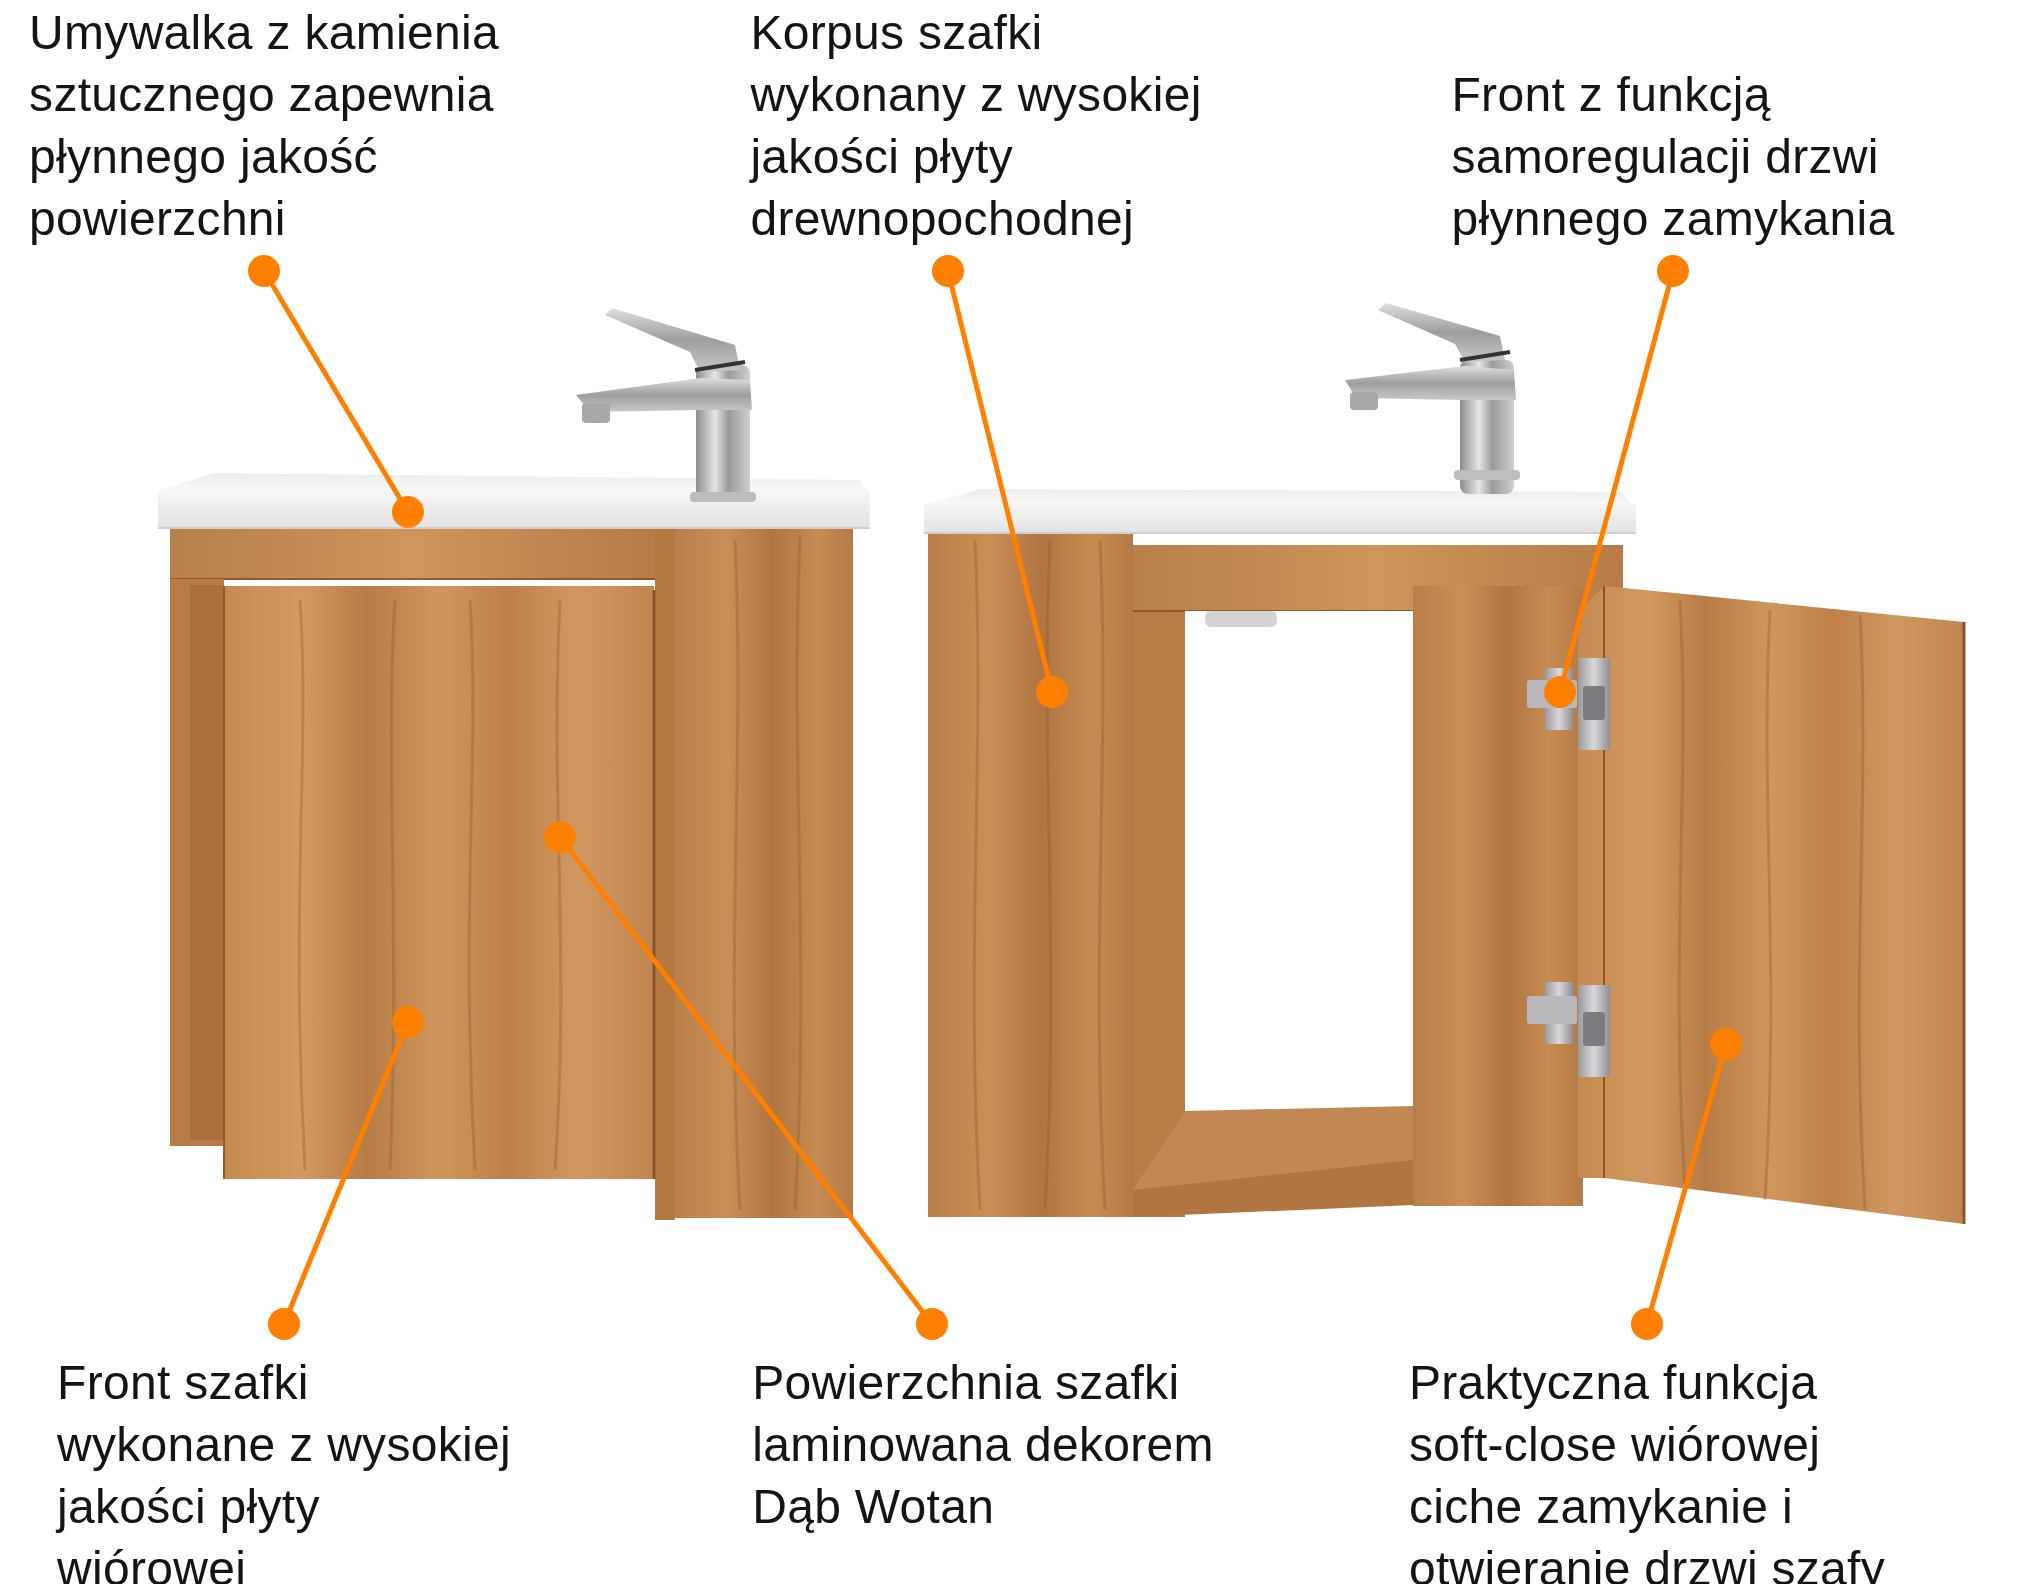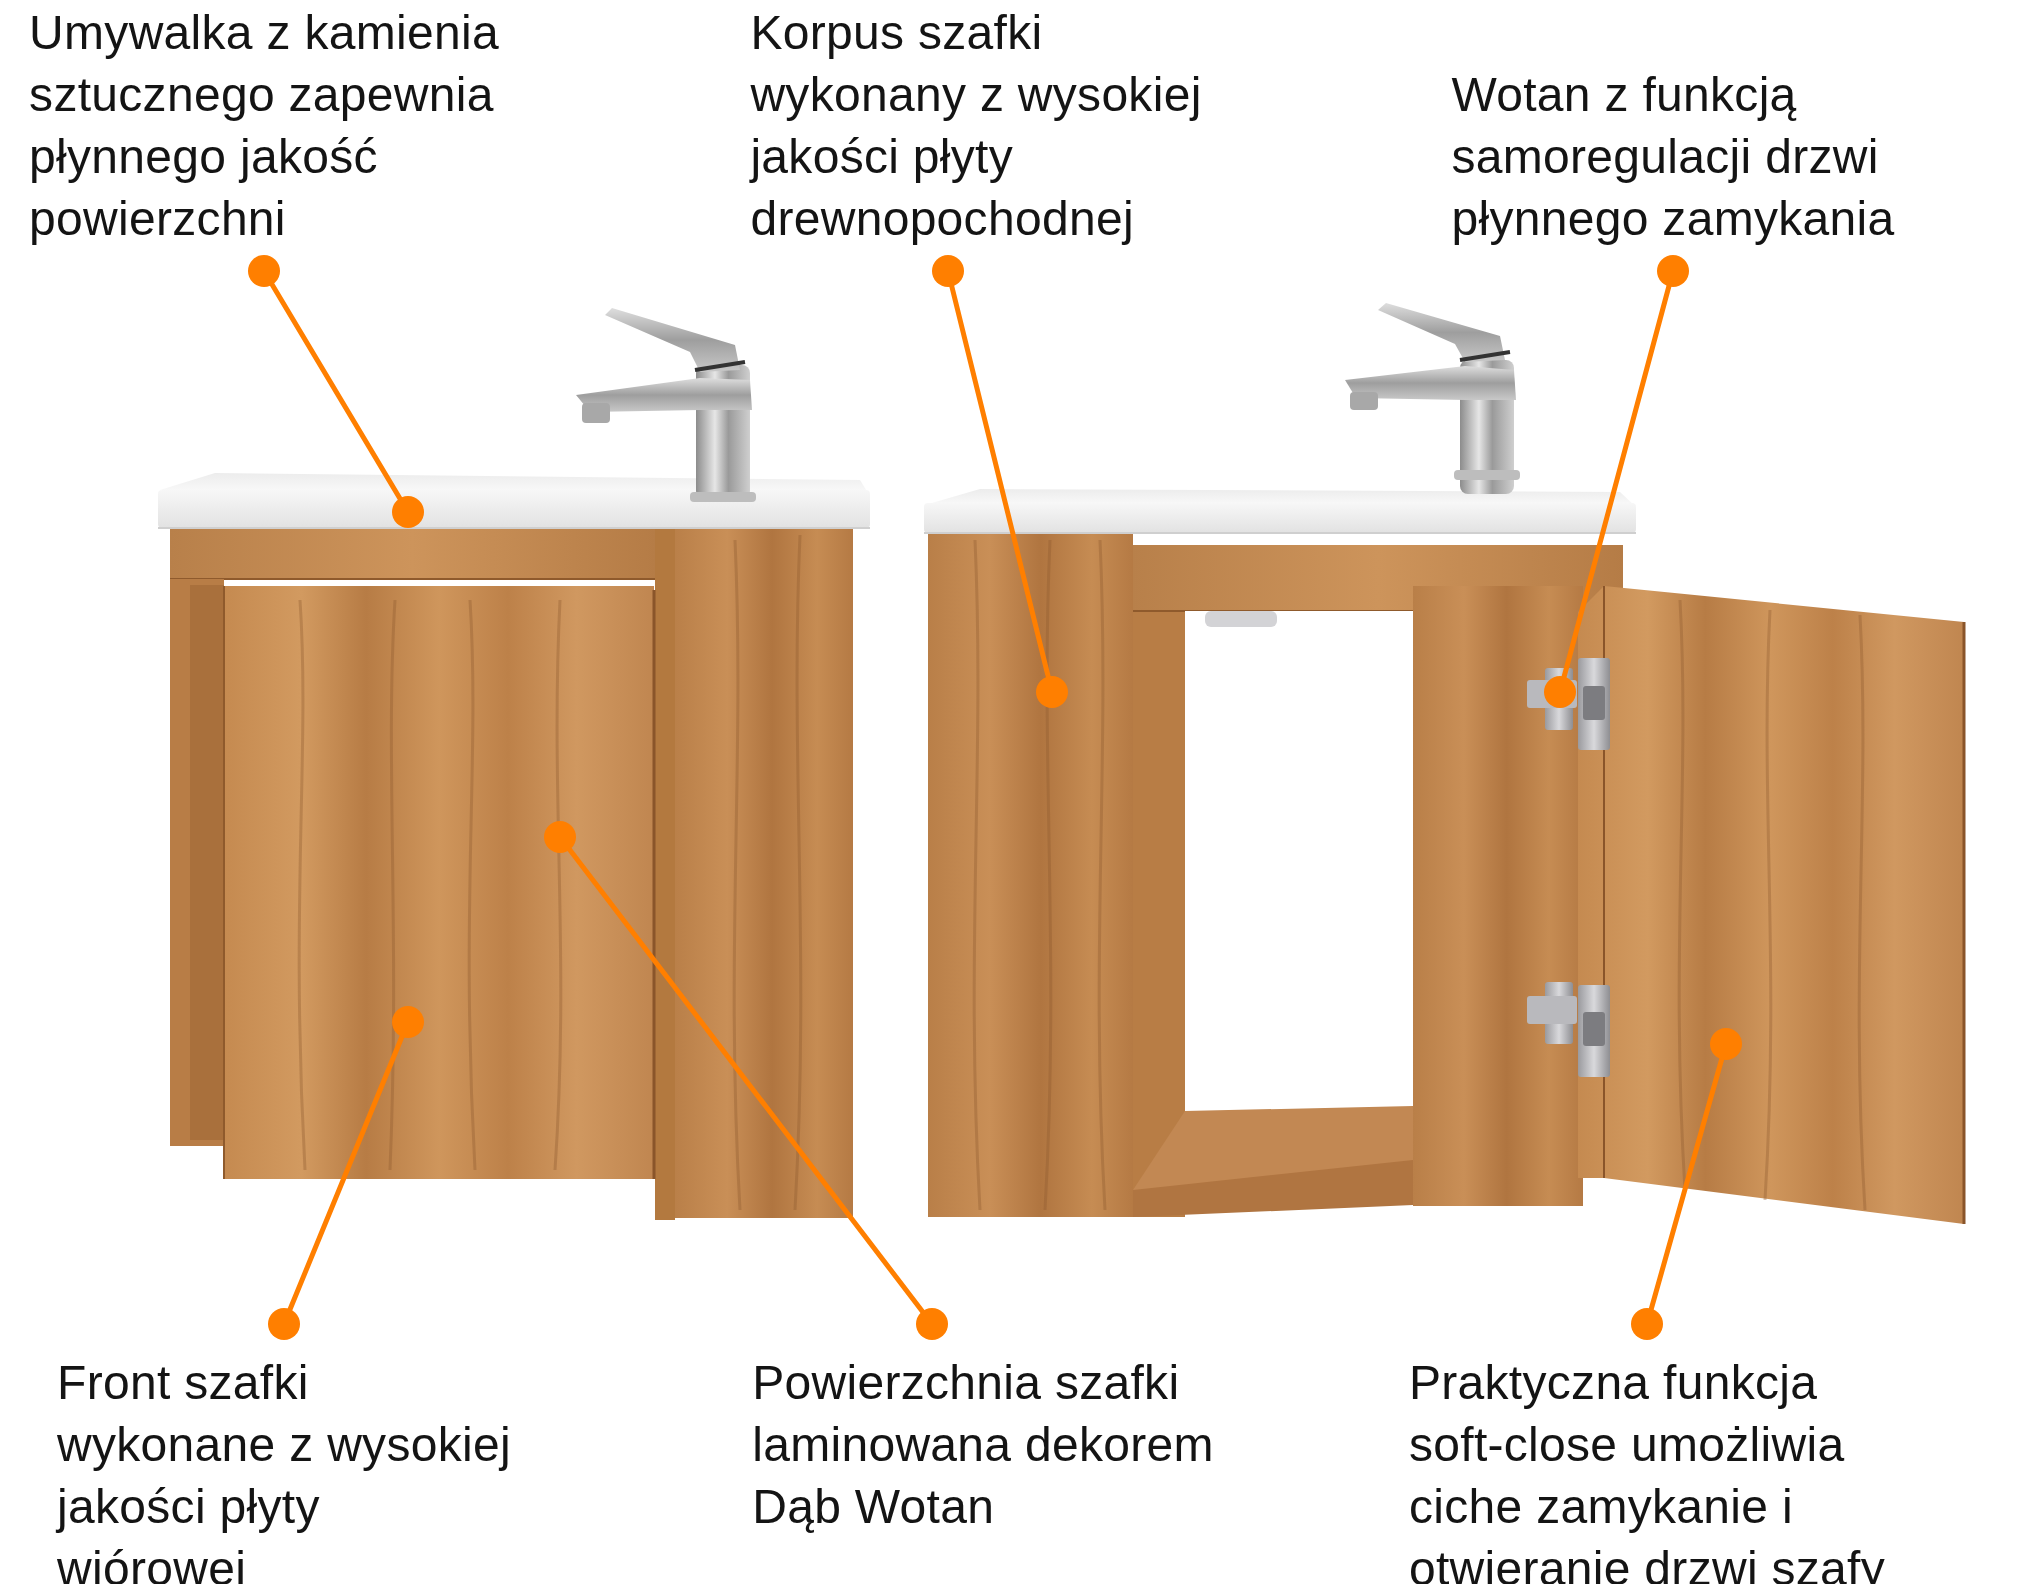--- a/index.html
+++ b/index.html
@@ -191,36 +191,36 @@
 </div>
 
 <div class="label" style="left:976px; top:2px;">
   <span>Korpus szafki</span>
   <span>wykonany z wysokiej</span>
   <span>jakości płyty</span>
   <span>drewnopochodnej</span>
 </div>
 
 <div class="label" style="left:1673px; top:64px;">
-  <span>Wotan z funkcją</span>
+  <span>Front z funkcją</span>
   <span>samoregulacji drzwi</span>
   <span>płynnego zamykania</span>
 </div>
 
 <div class="label" style="left:284px; top:1352px;">
   <span>Front szafki</span>
   <span>wykonane z wysokiej</span>
   <span>jakości płyty</span>
   <span>wiórowej</span>
 </div>
 
 <div class="label" style="left:983px; top:1352px;">
   <span>Powierzchnia szafki</span>
   <span>laminowana dekorem</span>
   <span>Dąb Wotan</span>
 </div>
 
 <div class="label" style="left:1647px; top:1352px;">
   <span>Praktyczna funkcja</span>
-  <span>soft-close umożliwia</span>
+  <span>soft-close wiórowej</span>
   <span>ciche zamykanie i</span>
   <span>otwieranie drzwi szafy</span>
 </div>
 
 </body></html>

